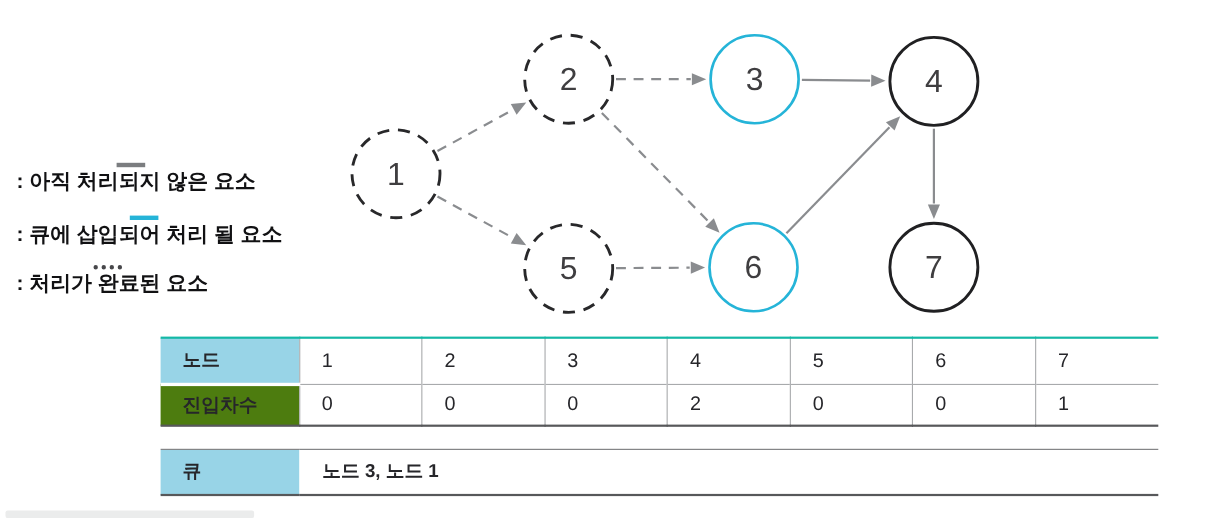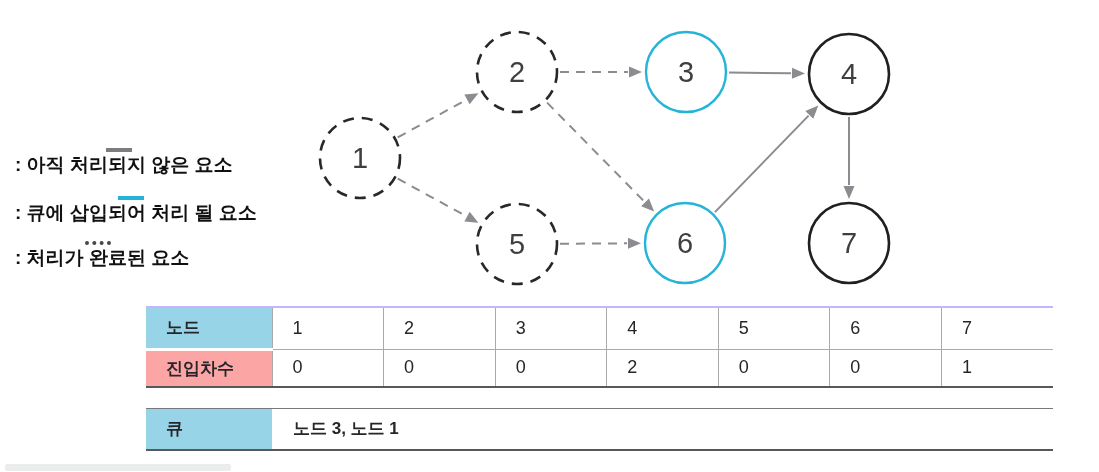--- a/index.html
+++ b/index.html
@@ -44,21 +44,21 @@
   }
 
   
   #graph-svg { position: absolute; left: 0; top: 0; }
 
   
   .tbl-wrap { position: absolute; left: 146px; width: 907px; }
   #node-table-wrap { top: 306px; }
   #queue-table-wrap { top: 408px; }
   table { width: 100%; border-collapse: collapse; table-layout: fixed; }
-  .ntable { border-top: 2px solid #c4b5fd; border-bottom: 2px solid #57585a; }
+  .ntable { border-top: 2px solid #14b8a6; border-bottom: 2px solid #57585a; }
   .qtable { border-top: 1px solid #77787a; border-bottom: 2px solid #57585a; }
   th, td {
     text-align: left;
     padding: 0 0 0 20px;
     vertical-align: middle;
     color: #26262a;
   }
   th {
     font-size: 17px;
     font-weight: 700;
@@ -152,21 +152,21 @@
             <th class="hcell" style="background: rgb(152, 212, 231);">노드</th>
             <td>1</td>
             <td>2</td>
             <td>3</td>
             <td>4</td>
             <td>5</td>
             <td>6</td>
             <td>7</td>
           </tr>
           <tr>
-            <th class="hcell" style="background: #fca5a5;">진입차수</th>
+            <th class="hcell" style="background: #4d7c0f;">진입차수</th>
             <td>0</td>
             <td>0</td>
             <td>0</td>
             <td>2</td>
             <td>0</td>
             <td>0</td>
             <td>1</td>
           </tr>
         </tbody>
     </table>

